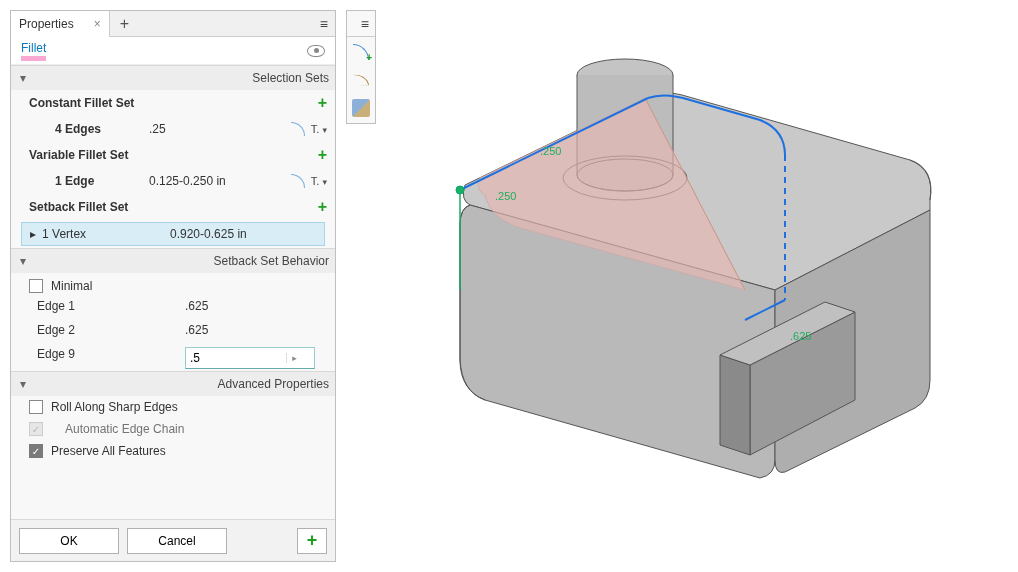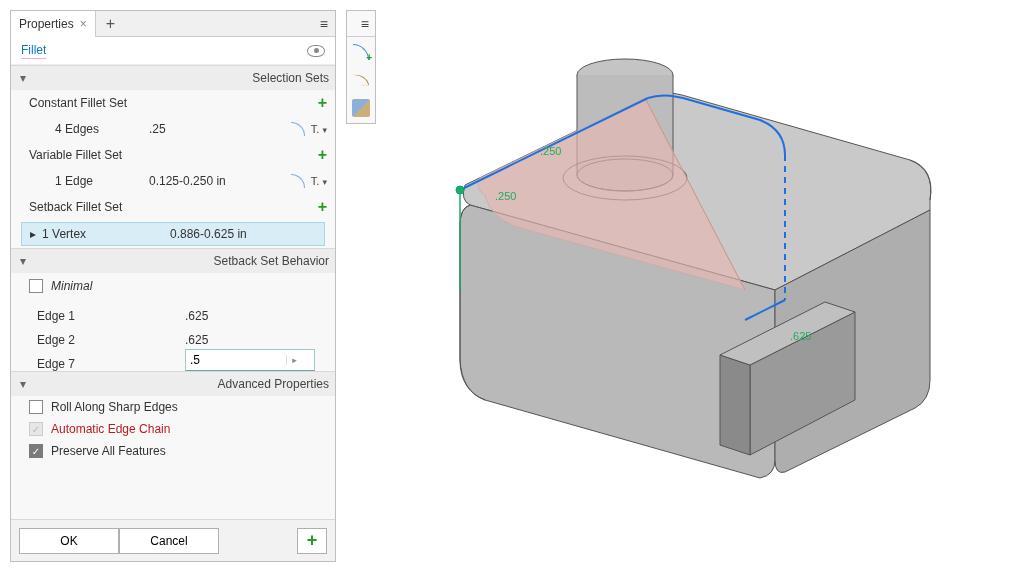--- a/index.html
+++ b/index.html
@@ -4,70 +4,70 @@
 <style>
 * { box-sizing: border-box; margin: 0; padding: 0; font-family: "Segoe UI", Arial, sans-serif; }
 body { width: 1018px; height: 572px; background: #fff; position: relative; font-size: 12px; color: #333; }
 
 .panel {
   position: absolute; left: 10px; top: 10px; width: 326px; height: 552px;
   border: 1px solid #bfbfbf; background: #f8f8f8;
 }
 
 .tabbar { height: 26px; border-bottom: 1px solid #ccc; background: #f0f0f0; display: flex; align-items: center; }
-.tab { padding: 4px 8px; border-right: 1px solid #ccc; background: #fff; display: inline-flex; align-items: center; gap: 6px; font-size: 12px; height: 26px; }
+.tab { padding: 4px 8px; border-right: 1px solid #ccc; background: #fff; display: inline-flex; align-items: center; gap: 20px; font-size: 12px; height: 26px; }
 .tab-close { color: #888; cursor: pointer; }
 .tab-add { padding: 0 10px; color: #555; cursor: pointer; font-size: 16px; }
 .tabbar .spacer { flex: 1; }
 .hamburger { padding: 0 8px; cursor: pointer; color: #444; font-size: 14px; letter-spacing: -1px; }
 
 .header-row { height: 28px; display: flex; align-items: center; padding: 0 10px; background: #fff; border-bottom: 1px solid #eee; }
-.feature-name { color: #0a7abf; border-bottom: 1px solid #f9a8d4; padding-bottom: 1px; }
+.feature-name { color: #0a7abf; border-bottom: 5px solid #f9a8d4; padding-bottom: 1px; }
 .header-row .spacer { flex: 1; }
 .eye-icon { width: 18px; height: 12px; border: 1px solid #888; border-radius: 50% / 60%; position: relative; }
 .eye-icon::after { content: ""; position: absolute; width: 5px; height: 5px; background: #888; border-radius: 50%; top: 2px; left: 6px; }
 
 .section-head { display: flex; align-items: center; padding: 5px 6px; border-top: 1px solid #d8d8d8; background: #ededed; color: #444; }
 .disclose { width: 12px; text-align: center; color: #666; cursor: pointer; }
 .section-head .label { margin-left: 4px; flex: 1; text-align: right; }
 
 .row { display: flex; align-items: center; height: 26px; padding: 0 8px; }
-.row .col1 { flex: 0 0 130px; padding-left: 10px; }
+.row .col1 { flex: 0 0 130px; padding-left: 10px; font-weight: bold; }
 .row .col2 { flex: 0 0 120px; }
 .row .tools { flex: 1; display: flex; justify-content: flex-end; gap: 6px; align-items: center; }
 
 .plus { color: #1f9e1f; font-weight: bold; font-size: 16px; cursor: pointer; }
 .arc { width: 14px; height: 14px; border: 1.5px solid #7aaee0; border-left: none; border-bottom: none; border-radius: 0 100% 0 0; display: inline-block; }
 .tdrop { font-size: 11px; color: #444; cursor: pointer; }
 .caretdn { font-size: 9px; color: #555; }
 
 .selected-row { background: #d9edf6; border: 1px solid #a7d4e9; margin: 2px 10px; height: 24px; display: flex; align-items: center; padding: 0 8px; }
 .selected-row .c1 { flex: 0 0 140px; display: flex; align-items: center; gap: 6px; }
 .selected-row .c2 { flex: 1; }
 
-.behavior .row { padding-left: 18px; font-style: italic; }
+.behavior .row { padding-left: 18px; }
 .chk { width: 14px; height: 14px; border: 1px solid #888; background: #fff; display: inline-flex; align-items: center; justify-content: center; margin-right: 8px; font-size: 10px; color: #fff; }
 .chk.checked { background: #7a7a7a; border-color: #7a7a7a; }
 .chk.checked::after { content: "✓"; }
 .chk.disabled { background: #e6e6e6; border-color: #ccc; color: #bbb; }
 .chk.disabled.checked { background: #e6e6e6; }
 .chk.disabled.checked::after { content: "✓"; color: #bbb; }
 
-.edge-row { display: flex; align-items: flex-end; height: 24px; padding: 0 8px 0 26px; }
+.edge-row { display: flex; align-items: flex-start; height: 24px; padding: 0 8px 0 26px; }
 .edge-row .elabel { flex: 0 0 148px; }
 .edge-row .evalue { flex: 1; }
 
 .edge-input { display: flex; align-items: center; border: 1px solid #9cc; border-bottom-color: #6aa; background: #fff; height: 22px; width: 130px; }
 .edge-input input { border: none; outline: none; width: 100px; padding: 2px 4px; font-size: 12px; }
 .edge-input .step { width: 16px; text-align: center; color: #888; border-left: 1px solid #ddd; cursor: pointer; font-size: 9px; }
 
 .adv .row { padding-left: 18px; height: 22px; }
-.adv .row.disabled { color: #b91c1c; }
-
-.footer { position: absolute; left: 0; right: 0; bottom: 0; height: 42px; border-top: 1px solid #d8d8d8; background: #f2f2f2; display: flex; align-items: center; padding: 0 8px; }
+.adv .row.disabled { color: #737373; gap: 14px; }
+
+.footer { position: absolute; left: 0; right: 0; bottom: 0; height: 42px; border-top: 1px solid #d8d8d8; background: #f2f2f2; display: flex; align-items: center; padding: 0 8px; gap: 8px; }
 .btn { width: 100px; height: 26px; border: 1px solid #b0b0b0; background: #fff; cursor: pointer; font-size: 12px; }
 .footer .spacer { flex: 1; }
 .addbtn { width: 30px; height: 26px; border: 1px solid #b0b0b0; background: #fff; color: #1f9e1f; font-weight: bold; font-size: 18px; display: flex; align-items: center; justify-content: center; cursor: pointer; }
 
 
 .minitool { position: absolute; left: 346px; top: 10px; width: 30px; border: 1px solid #bfbfbf; background: #f8f8f8; }
 .mini-head { height: 26px; border-bottom: 1px solid #ccc; display: flex; align-items: center; justify-content: flex-end; padding: 0 6px; color: #444; font-size: 14px; cursor: pointer; }
 .mini-body { padding: 6px 0; display: flex; flex-direction: column; align-items: center; gap: 10px; }
 .tool-icon { width: 18px; height: 18px; position: relative; cursor: pointer; }
 .tool-icon .curve { position: absolute; width: 16px; height: 16px; border: 1.5px solid #4b8fd0; border-left: none; border-bottom: none; border-radius: 0 100% 0 0; top: 1px; left: 1px; }
@@ -142,42 +142,42 @@
     <div class="col2"></div>
     <div class="tools">
         <span class="plus">+</span>
       </div>
   </div>
   <div class="selected-row">
     <div class="c1">
       <span>▸</span>
       <span>1 Vertex</span>
     </div>
-    <div class="c2">0.886-0.625 in</div>
+    <div class="c2">0.920-0.625 in</div>
   </div>
 
   <div class="section-head">
     <span class="disclose">▾</span>
     <span class="label">Setback Set Behavior</span>
   </div>
   <div class="behavior">
     <div class="row">
       <span class="chk"></span>
       <span>Minimal</span>
     </div>
     <div class="edge-row">
       <span class="elabel">Edge 1</span>
       <span class="evalue">.625</span>
     </div>
     <div class="edge-row">
       <span class="elabel">Edge 2</span>
       <span class="evalue">.625</span>
     </div>
     <div class="edge-row">
-      <span class="elabel">Edge 7</span>
+      <span class="elabel">Edge 9</span>
       <span class="edge-input">
         <input type="text" value=".5" style="">
         <span class="step">▸</span>
       </span>
     </div>
   </div>
 
   <div class="section-head">
     <span class="disclose">▾</span>
     <span class="label">Advanced Properties</span>

